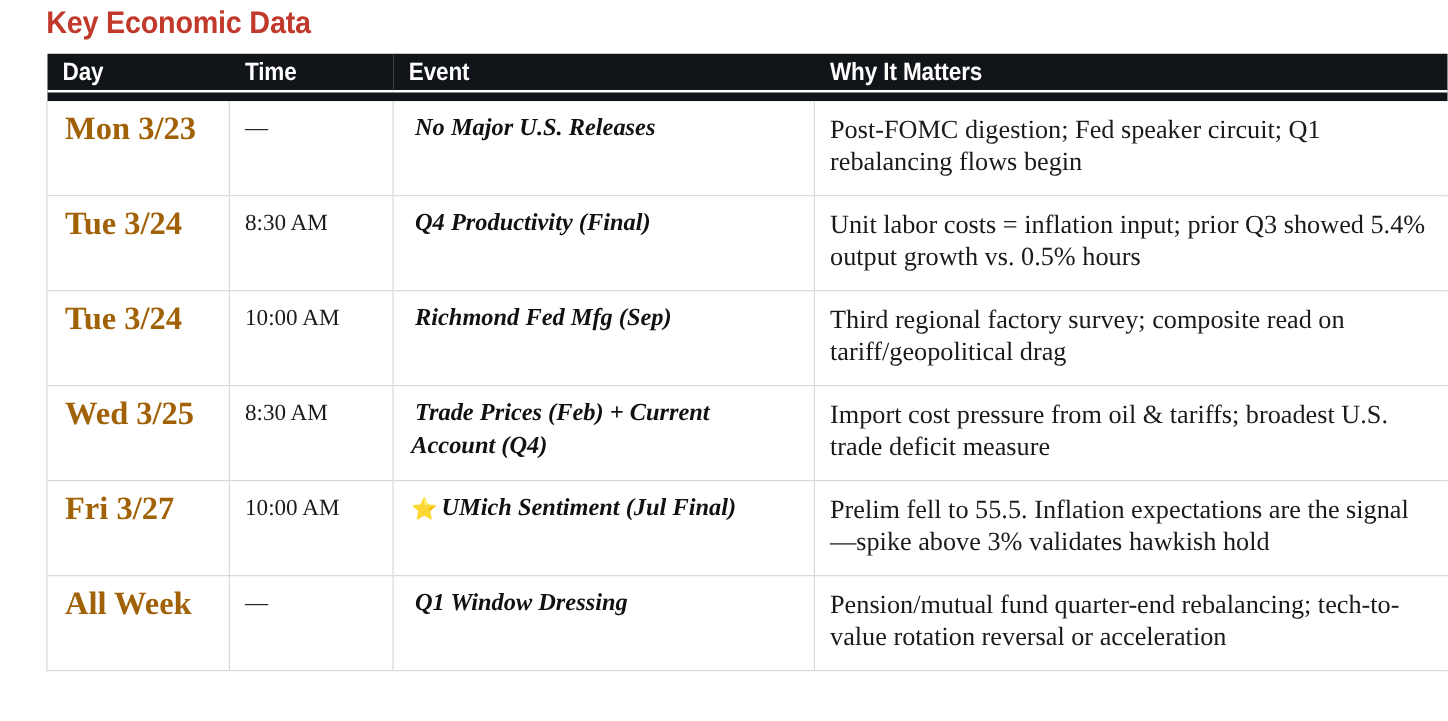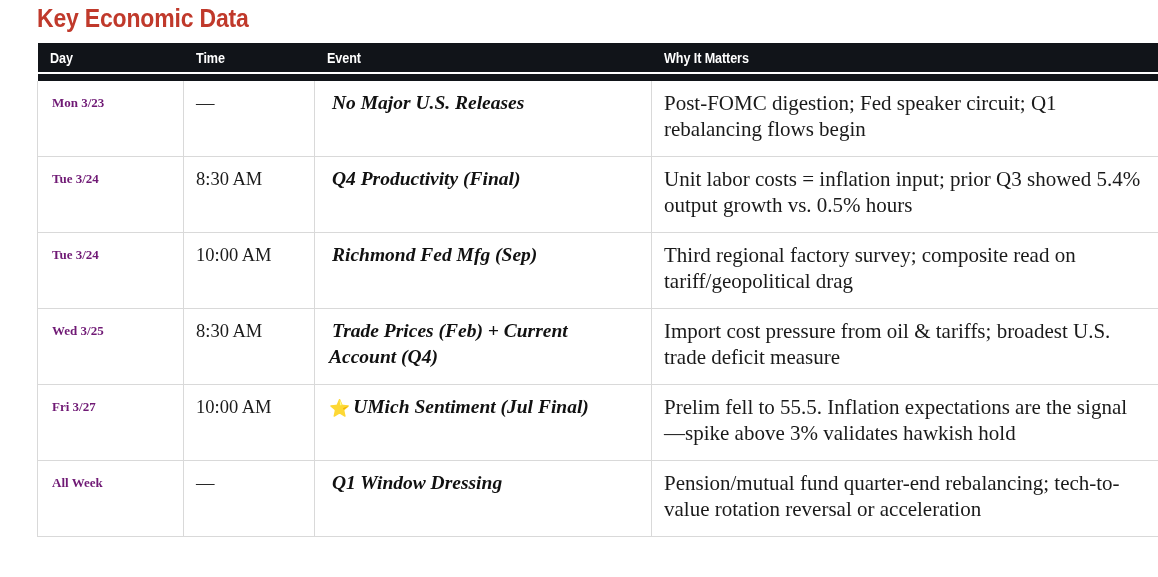--- a/index.html
+++ b/index.html
@@ -58,21 +58,21 @@
   table.econ col.c-event { width: 337px; }
   table.econ col.c-why   { width: 511px; }
 
   
   thead tr.head-row th {
     background: #111419;
     color: #ffffff;
     text-align: left;
     font-family: "Liberation Sans Narrow", "Liberation Sans", sans-serif;
     font-weight: bold;
-    font-size: 14px;
+    font-size: 20px;
     line-height: 18px;
     letter-spacing: -0.1px;
     padding: 6px 0 5px 12px;
     border-bottom: 2px solid #ffffff;
     vertical-align: bottom;
     white-space: nowrap;
   }
   thead tr.head-row th span.th-label {
     display: inline-block;
     transform: scaleX(0.9);
@@ -95,23 +95,23 @@
   tbody td.cell-why {
     border-right: 1px solid #d9d9d9;
   }
   tbody tr:last-child td {
     border-bottom: 1px solid #d9d9d9;
   }
 
   td.cell-day {
     padding: 9px 10px 14px 14px;
     font-weight: bold;
-    font-size: 13px;
+    font-size: 26px;
     line-height: 25px;
-    color: #701a75;
+    color: #a16207;
     white-space: nowrap;
   }
   td.cell-time {
     padding: 10px 10px 14px 12px;
     font-weight: normal;
     font-size: 18.5px;
     line-height: 25px;
     color: #1a1a1a;
     white-space: nowrap;
   }

